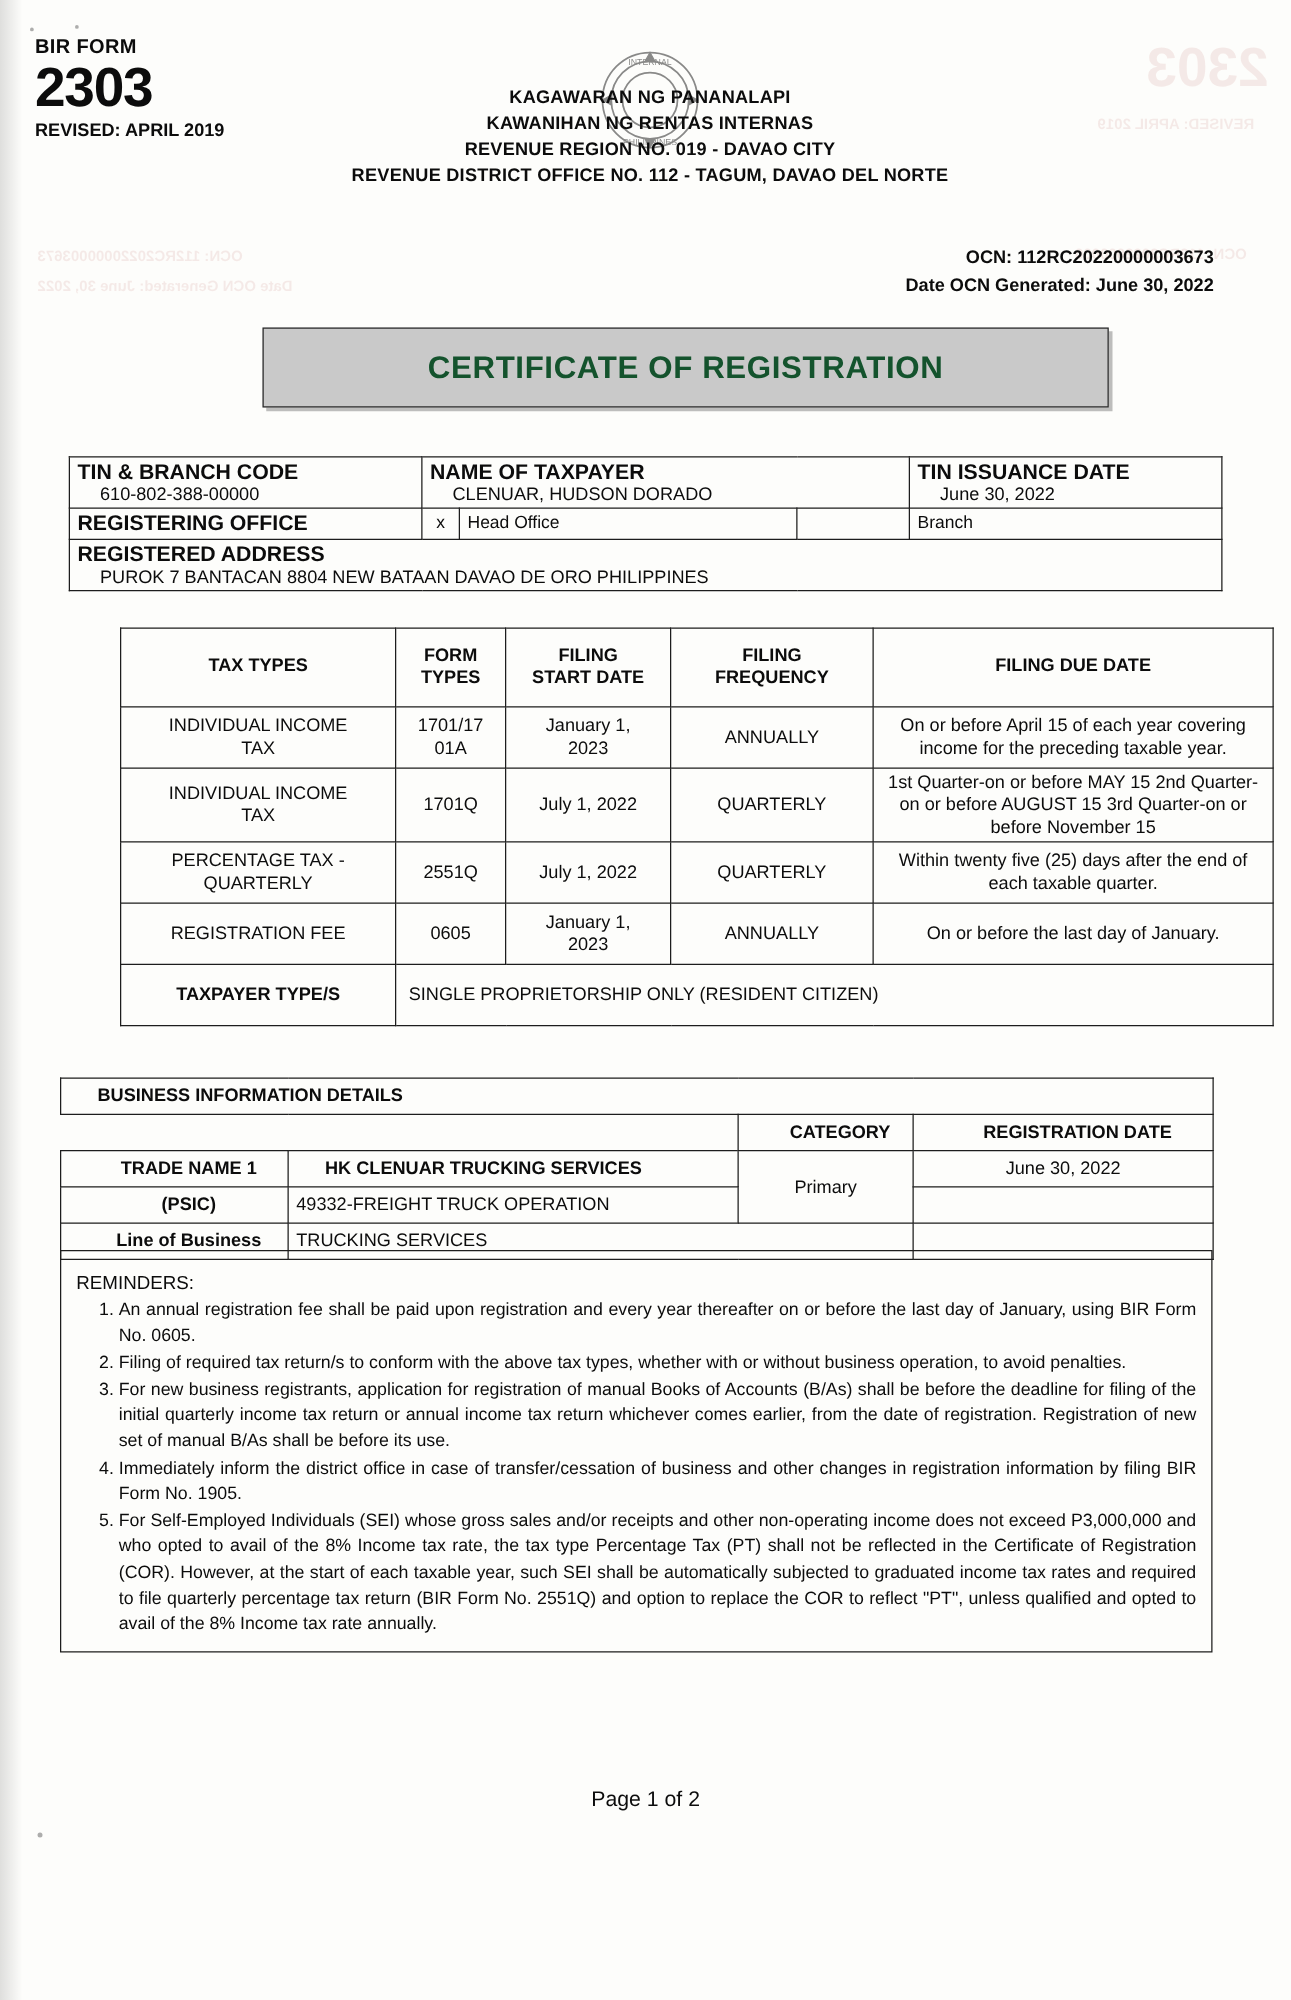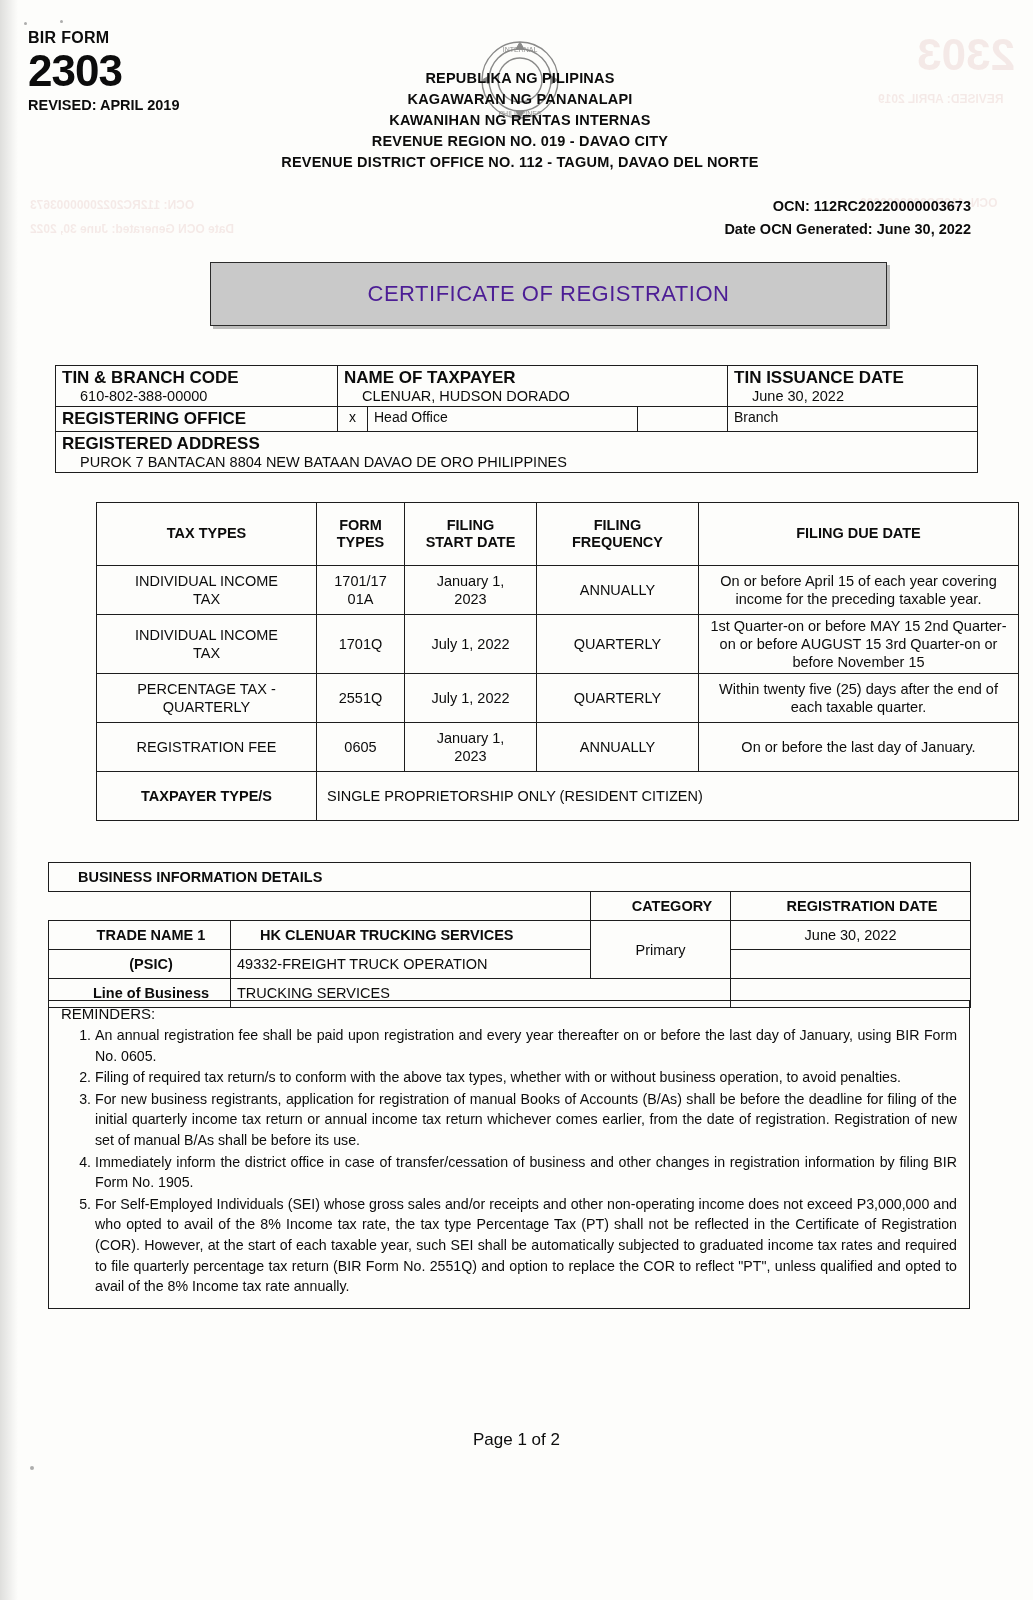--- a/index.html
+++ b/index.html
@@ -107,23 +107,24 @@
     width: 675px;
     height: 62px;
     background: #c9c9c9;
     border: 1px solid #2b2b2b;
     box-shadow: 3px 3px 0 rgba(0,0,0,0.25);
     display: flex;
     align-items: center;
     justify-content: center;
   }
   .cert-title span {
-    font-size: 22px;
+    font-size: 25px;
     letter-spacing: .5px;
-    color: #4c1d95;
+    color: #14532d;
+    font-weight: bold;
   }
 
   
   table {
     border-collapse: collapse;
     table-layout: fixed;
   }
   td, th {
     border: 1px solid #1d1d1d;
     padding: 2px 6px;
@@ -186,21 +187,21 @@
     padding-left: 29px;
   }
   .tbl-biz td.center { text-align: center; }
 
   .reminders {
     position: absolute;
     left: 48px;
     top: 1000px;
     width: 922px;
     border: 1px solid #1d1d1d;
-    padding: 4px 12px 10px 12px;
+    padding: 17px 12px 10px 12px;
     box-sizing: border-box;
   }
   .reminders .r-title {
     font-size: 15px;
     font-weight: normal;
     margin-bottom: 3px;
   }
   .reminders ol {
     margin: 0;
     padding-left: 34px;
@@ -255,21 +256,20 @@
     </g>
     <g stroke="#2b2b2b" stroke-width="1">
       <path d="M50 12 L54 19 L46 19 Z" fill="#2b2b2b"></path>
       <path d="M12 50 L19 46 L19 54 Z" fill="#2b2b2b"></path>
       <path d="M88 50 L81 46 L81 54 Z" fill="#2b2b2b"></path>
       <path d="M50 88 L54 81 L46 81 Z" fill="#2b2b2b"></path>
     </g>
   </svg>
 
   <div class="hdr-center">
-    <div>REPUBLIKA NG PILIPINAS</div>
     <div>KAGAWARAN NG PANANALAPI</div>
     <div>KAWANIHAN NG RENTAS INTERNAS</div>
     <div>REVENUE REGION NO. 019 - DAVAO CITY</div>
     <div>REVENUE DISTRICT OFFICE NO. 112 - TAGUM, DAVAO DEL NORTE</div>
   </div>
 
   <div class="ocn-block">
     <div>OCN: 112RC20220000003673</div>
     <div>Date OCN Generated: June 30, 2022</div>
   </div>

